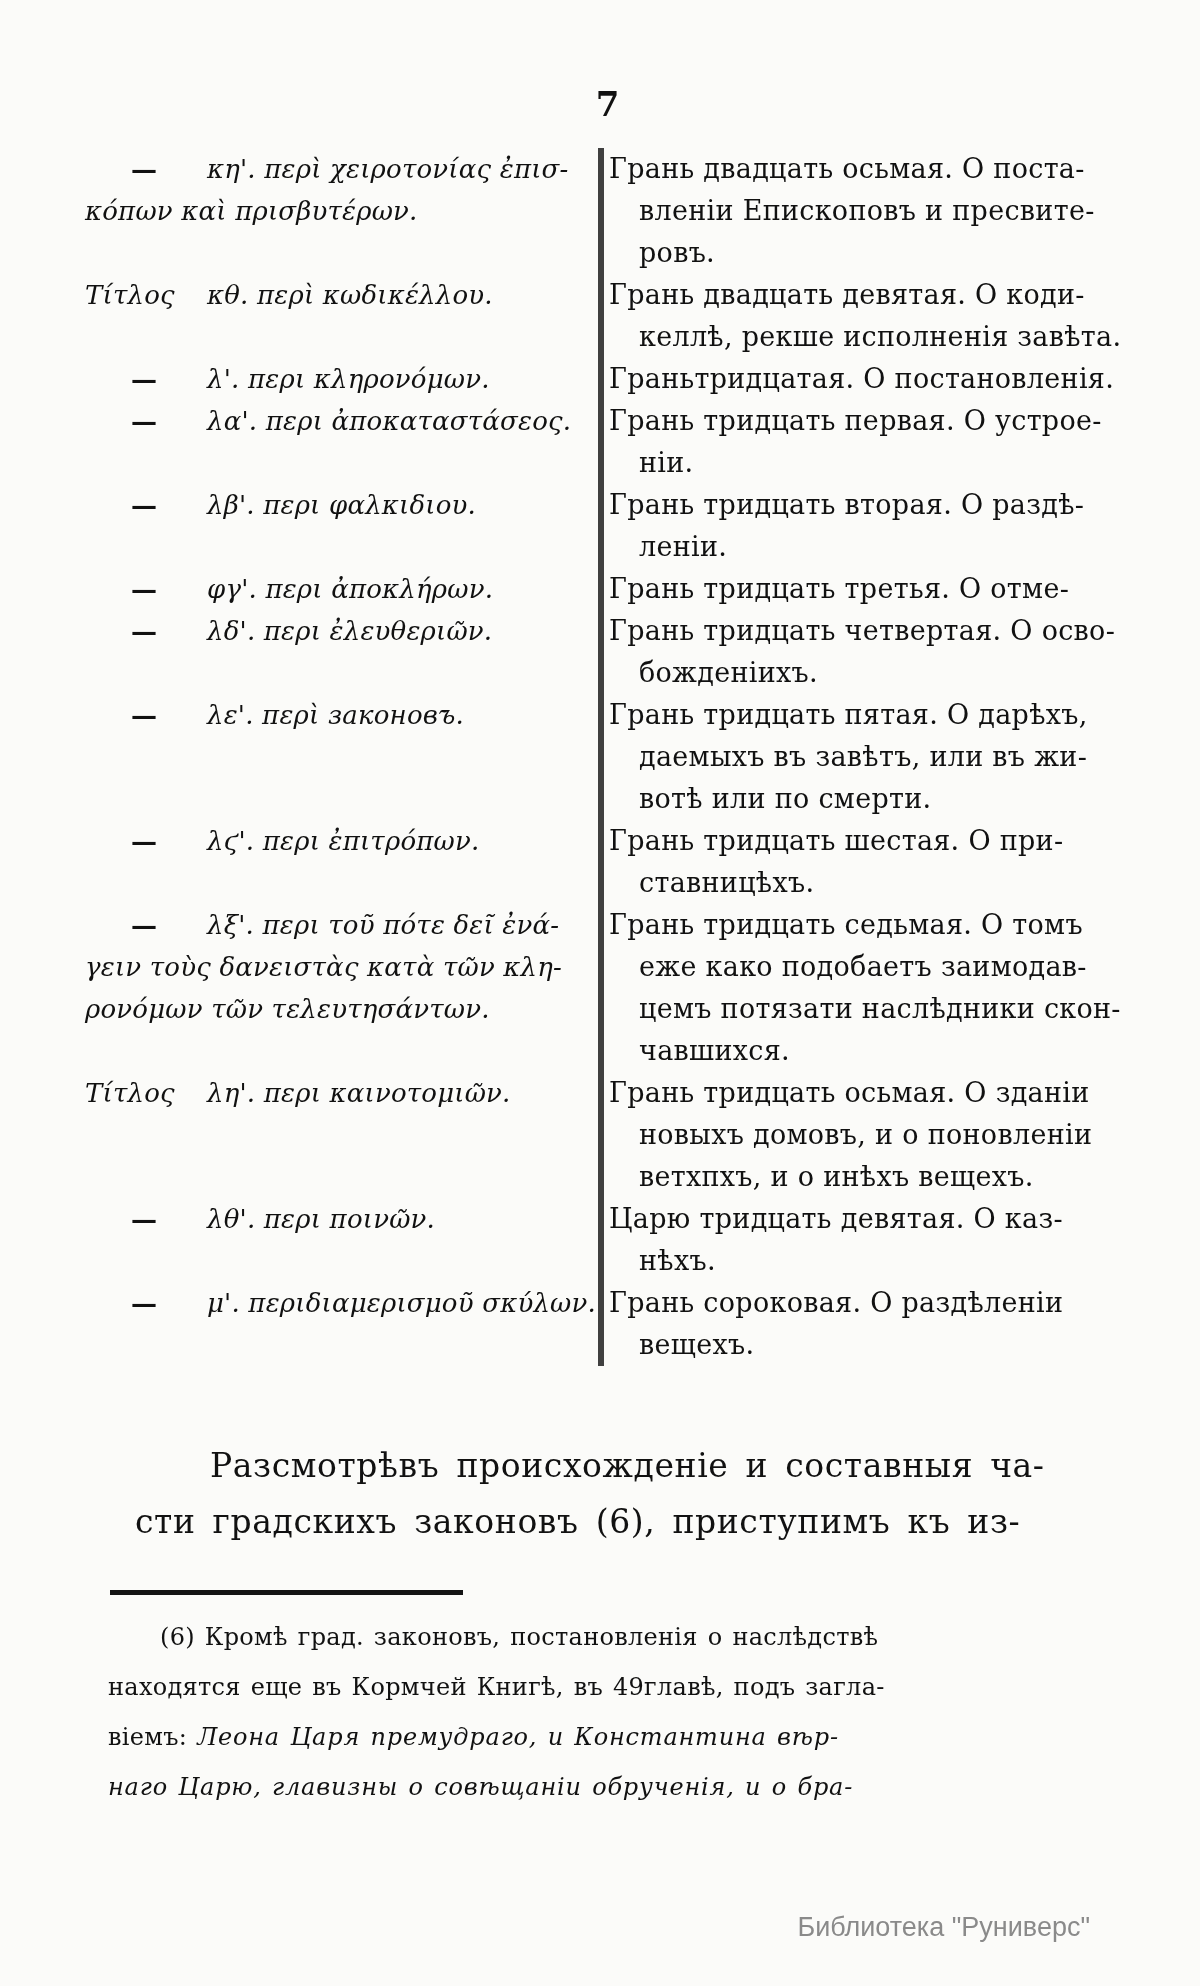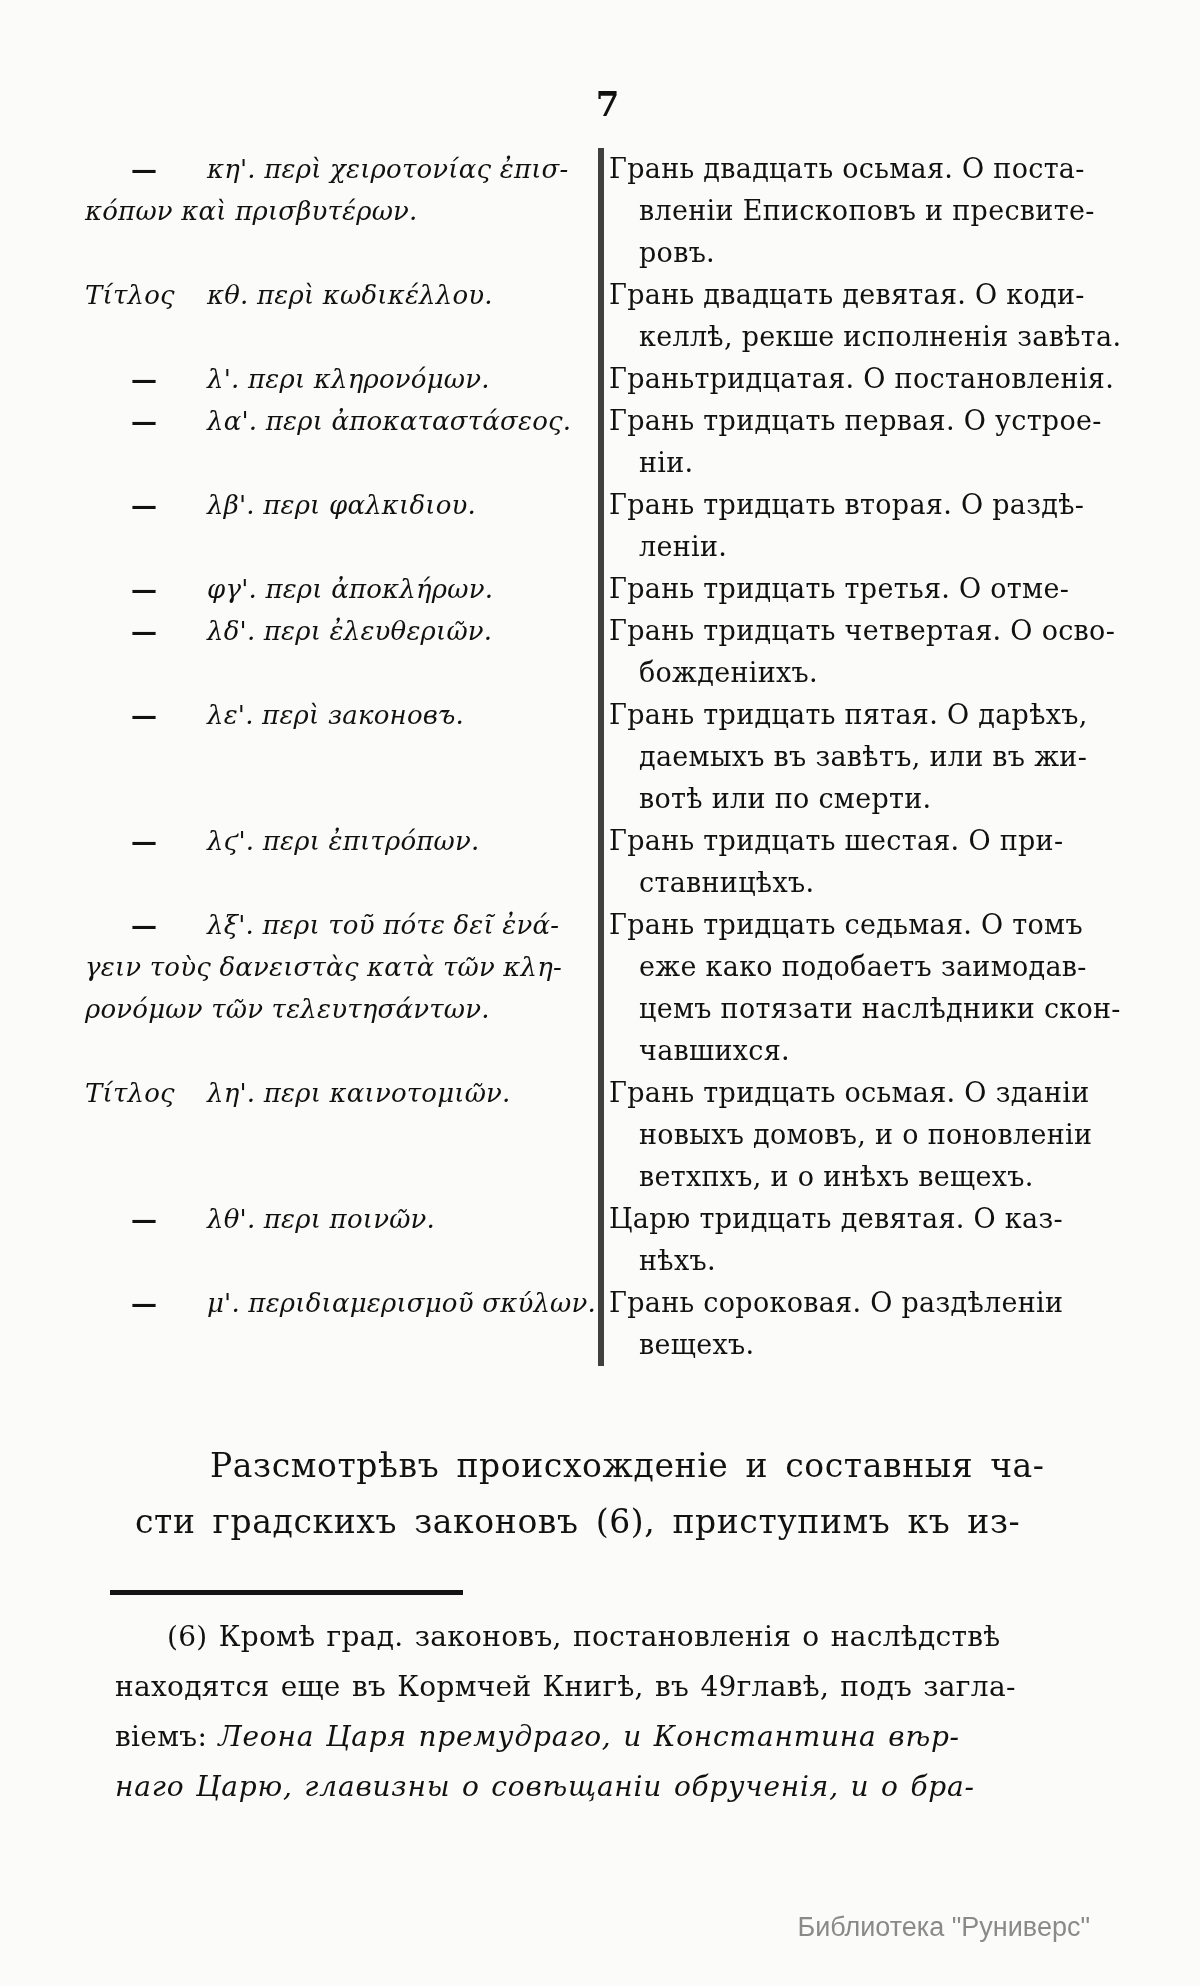--- a/index.html
+++ b/index.html
@@ -49,24 +49,23 @@
     margin-left:32px;
   }
   .para-line.indent{text-indent:75px;}
   
   .footnote-rule{
     position:absolute;top:1590px;left:110px;
     width:353px;height:5px;background:#141414;
   }
   .footnote{
     position:absolute;top:1612px;left:108px;width:1000px;
-    font-size:28px;line-height:50px;
+    font-size:24px;line-height:50px;
     letter-spacing:0.3px;
     word-spacing:2px;
-    margin-left:7px;
   }
   .fn-line{white-space:nowrap;}
   .fn-line.indent{text-indent:52px;}
   .it{font-style:italic;letter-spacing:0.8px;}
   
   .watermark{
     position:absolute;top:1912px;right:110px;
     font-family:"Liberation Sans", sans-serif;
     font-size:27px;
     color:#8a8a8a;

